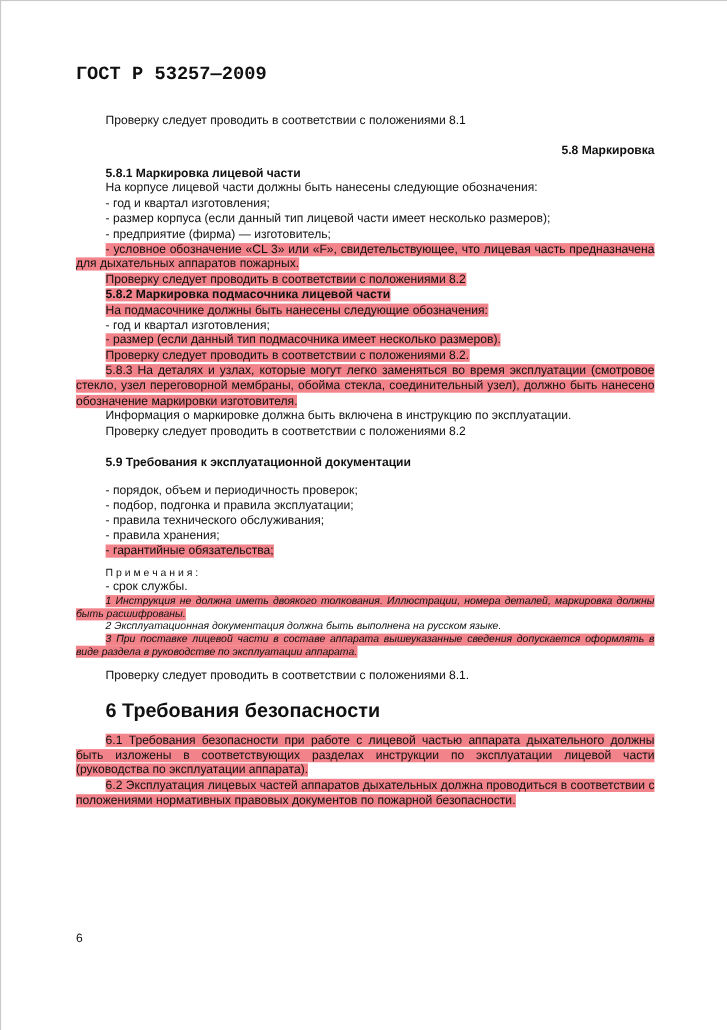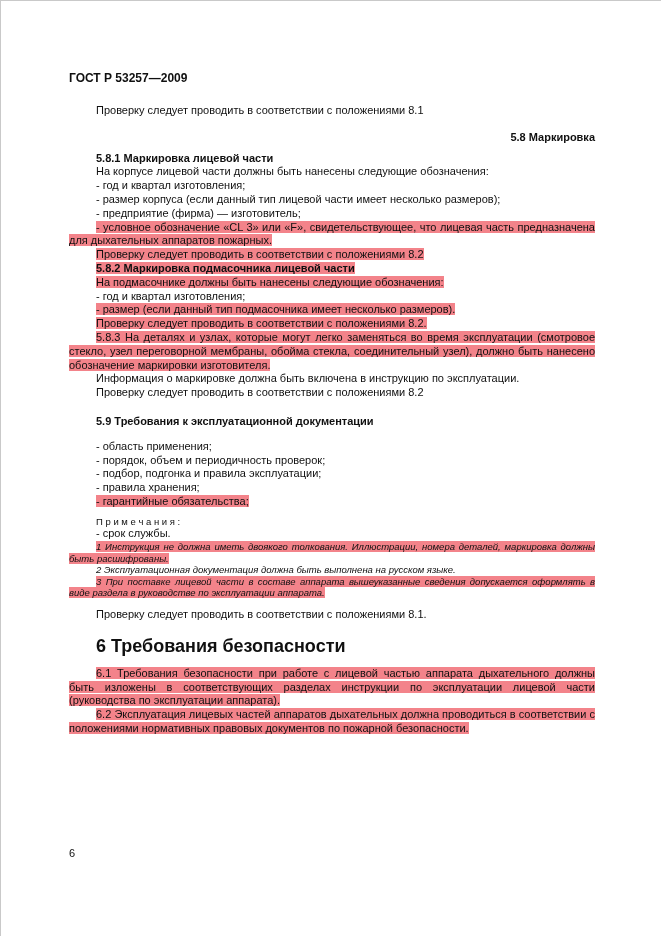--- a/index.html
+++ b/index.html
@@ -9,24 +9,25 @@
     height: 936px;
     background: #ffffff;
     border: 1px solid #c9c9c9;
     font-family: "Liberation Sans", "DejaVu Sans", sans-serif;
     font-size: 11px;
     color: #101010;
     overflow: hidden;
   }
   .doc-header {
     position: absolute;
-    top: 70px;
+    top: 58px;
     left: 68px;
     font-weight: bold;
-    font-size: 12px;
+    font-size: 17px;
+    font-family: Liberation Mono, monospace;
   }
   .content {
     position: absolute;
     top: 103px;
     left: 68px;
     width: 526px;
   }
   .block { margin: 0; text-indent: 27px; line-height: 13.8px; }
   .p { text-align: justify; }
   .h1 { font-weight: bold; margin: 13px 0 7px; text-align: right; }
@@ -63,23 +64,23 @@
       <div class="block p"><span class="hl">Проверку следует проводить в соответствии с положениями 8.2</span></div>
       <div class="block h2"><span class="hl">5.8.2 Маркировка подмасочника лицевой части</span></div>
       <div class="block p"><span class="hl">На подмасочнике должны быть нанесены следующие обозначения:</span></div>
       <div class="block p"><span>- год и квартал изготовления;</span></div>
       <div class="block p"><span class="hl">- размер (если данный тип подмасочника имеет несколько размеров).</span></div>
       <div class="block p"><span class="hl">Проверку следует проводить в соответствии с положениями 8.2.</span></div>
       <div class="block p"><span class="hl">5.8.3 На деталях и узлах, которые могут легко заменяться во время эксплуатации (смотровое стекло, узел переговорной мембраны, обойма стекла, соединительный узел), должно быть нанесено обозначение маркировки изготовителя.</span></div>
       <div class="block p"><span>Информация о маркировке должна быть включена в инструкцию по эксплуатации.</span></div>
       <div class="block p"><span>Проверку следует проводить в соответствии с положениями 8.2</span></div>
       <div class="block h1gap"><span>5.9 Требования к эксплуатационной документации</span></div>
-      <div class="block p"><span>- область применения;</span></div>
       <div class="block p"><span>- порядок, объем и периодичность проверок;</span></div>
       <div class="block p"><span>- подбор, подгонка и правила эксплуатации;</span></div>
+      <div class="block p"><span>- правила технического обслуживания;</span></div>
       <div class="block p"><span>- правила хранения;</span></div>
       <div class="block p"><span class="hl">- гарантийные обязательства;</span></div>
       <div class="block note-label"><span>П р и м е ч а н и я :</span></div>
       <div class="block p"><span>- срок службы.</span></div>
       <div class="block note"><span class="hl">1 Инструкция не должна иметь двоякого толкования. Иллюстрации, номера деталей, маркировка должны быть расшифрованы.</span></div>
       <div class="block note"><span>2 Эксплуатационная документация должна быть выполнена на русском языке.</span></div>
       <div class="block note"><span class="hl">3 При поставке лицевой части в составе аппарата вышеуказанные сведения допускается оформлять в виде раздела в руководстве по эксплуатации аппарата.</span></div>
       <div class="block p"><span>Проверку следует проводить в соответствии с положениями 8.1.</span></div>
       <div class="block hsec"><span>6 Требования безопасности</span></div>
       <div class="block p"><span class="hl">6.1 Требования безопасности при работе с лицевой частью аппарата дыхательного должны быть изложены в соответствующих разделах инструкции по эксплуатации лицевой части (руководства по эксплуатации аппарата).</span></div>

